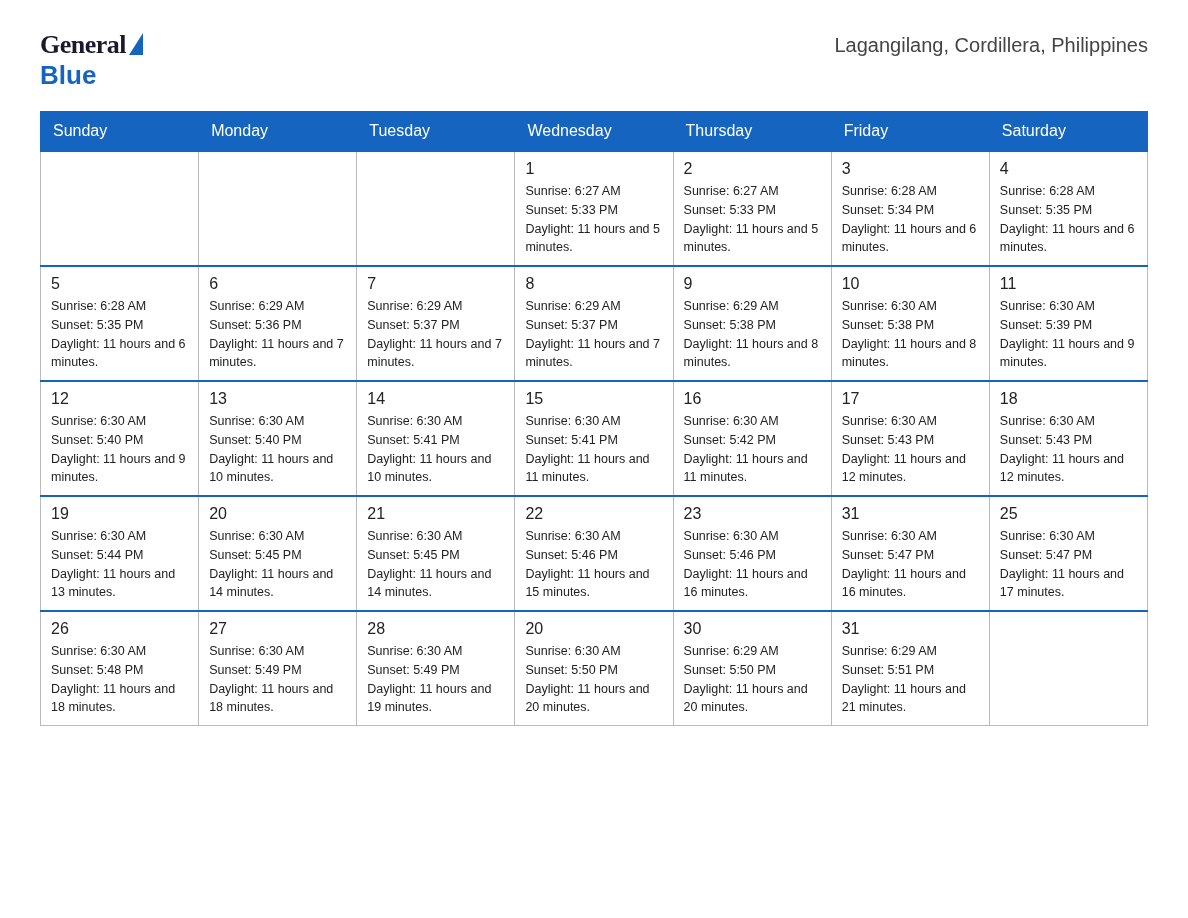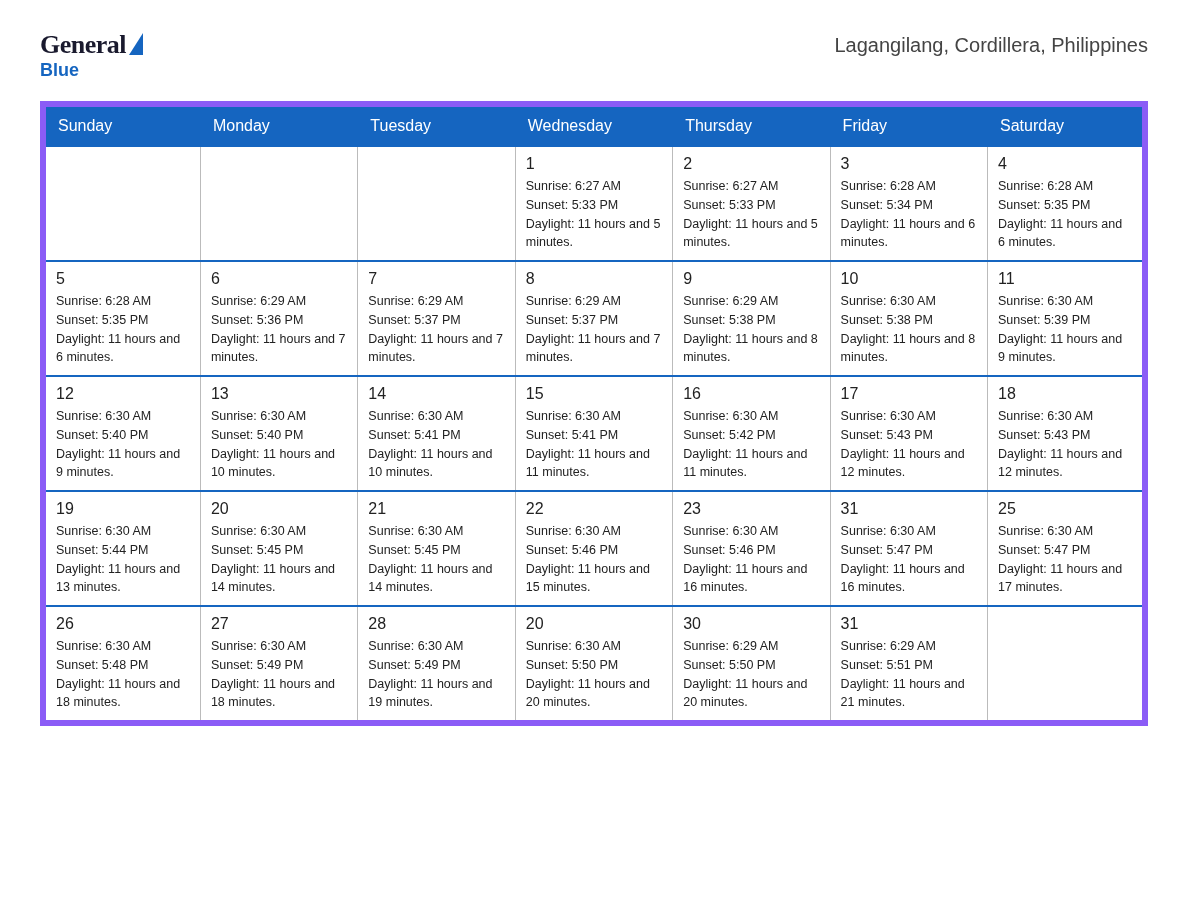--- a/index.html
+++ b/index.html
@@ -35,42 +35,42 @@
     .logo-triangle {
       width: 0;
       height: 0;
       border-left: 14px solid transparent;
       border-right: 0px solid transparent;
       border-bottom: 22px solid #1565c0;
       margin-left: 3px;
       margin-top: -2px;
     }
     .logo-blue {
-      font-size: 18px;
+      font-size: 26px;
       font-weight: bold;
       color: #1565c0;
     }
     .title-section {
       text-align: right;
     }
     .month-title {
       font-size: 52px;
       font-weight: normal;
       color: #1a1a2e;
       line-height: 1.1;
     }
     .location-title {
       font-size: 20px;
       color: #444;
       margin-top: 4px;
     }
     .calendar {
       width: 100%;
       border-collapse: collapse;
-      border: 6px solid #8b5cf6;
+      border: 1px solid #8b5cf6;
     }
     .calendar th {
       background-color: #1565c0;
       color: #fff;
       font-size: 16px;
       font-weight: normal;
       padding: 10px 12px;
       text-align: left;
       border: 1px solid #1565c0;
     }

